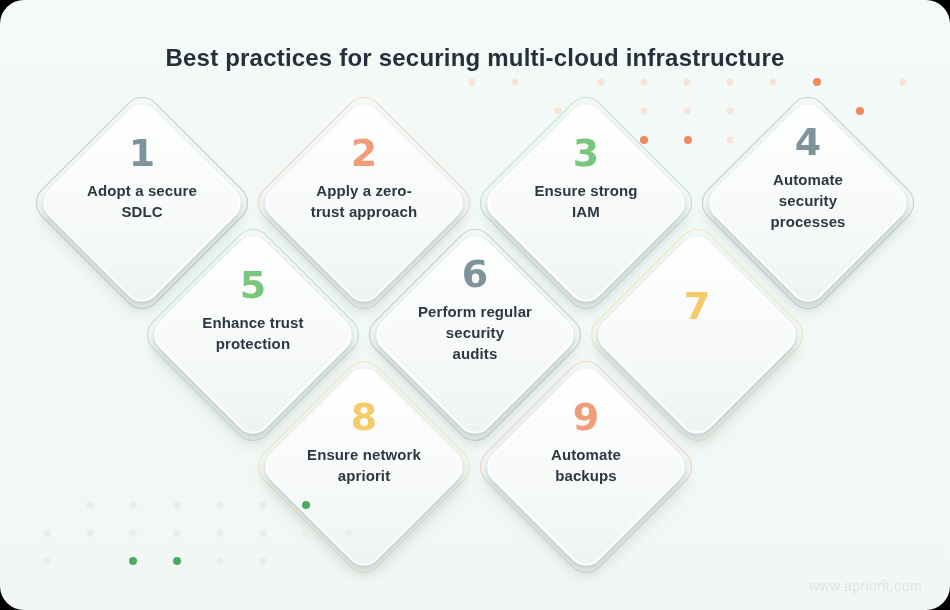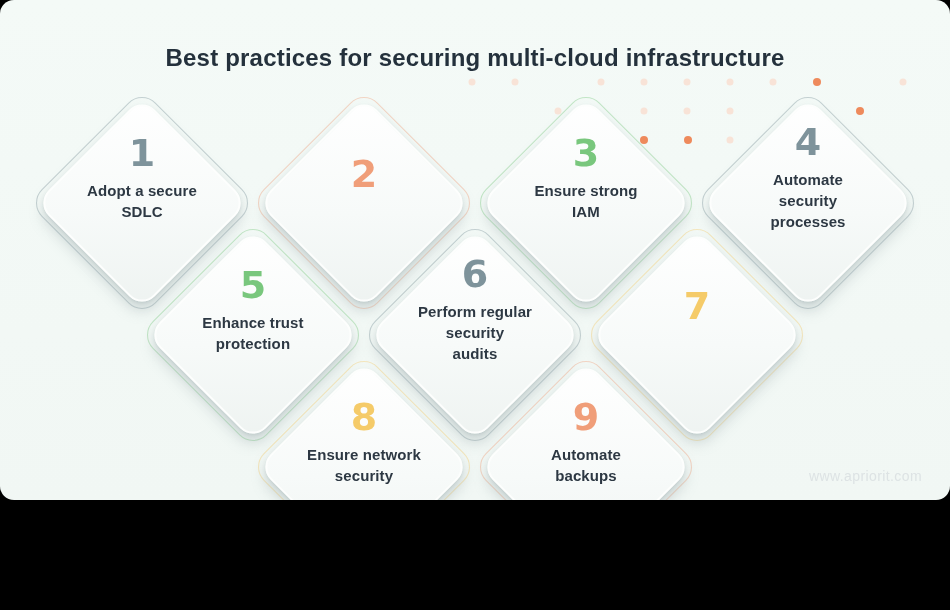--- a/index.html
+++ b/index.html
@@ -1,20 +1,20 @@
 <!DOCTYPE html>
 <html><head>
 <meta charset="utf-8">
 <style>
   html,body { margin:0; padding:0; background:#000; }
   body { width:950px; height:610px; overflow:hidden; }
 
   .canvas {
-    position:relative; width:950px; height:500px;
-    border-radius:14px; overflow:hidden;
+    position:relative; width:950px; height:610px;
+    border-radius:24px; overflow:hidden;
     background:linear-gradient(180deg,#f4faf7 0%,#f1f7f4 100%);
     font-family:"Liberation Sans",sans-serif;
   }
 
   .title {
     position:absolute; top:44px; left:0; width:100%;
     text-align:center; font-size:24px; font-weight:bold;
     color:#24313c; letter-spacing:.2px; margin:0;
   }
 
@@ -75,20 +75,22 @@
       <div class="label">Adopt a secure
 SDLC</div>
     </div>
   </div>
 
   <div class="diamond-wrap" style="left: 258px; top: 97px;">
     <div class="diamond-outline" style="border-color: rgba(240, 158, 121, 0.4);"></div>
     <div class="diamond"></div>
     <div class="diamond-content">
       <div class="num" style="color: rgb(240, 158, 121);">2</div>
+      <div class="label">Apply a zero-
+trust approach</div>
     </div>
   </div>
 
   <div class="diamond-wrap" style="left: 480px; top: 97px;">
     <div class="diamond-outline" style="border-color: rgba(121, 199, 125, 0.4);"></div>
     <div class="diamond"></div>
     <div class="diamond-content">
       <div class="num" style="color: rgb(121, 199, 125);">3</div>
       <div class="label">Ensure strong
 IAM</div>
@@ -134,21 +136,21 @@
       <div class="num" style="color: rgb(245, 203, 105);">7</div>
     </div>
   </div>
 
   <div class="diamond-wrap" style="left: 258px; top: 361px;">
     <div class="diamond-outline" style="border-color: rgba(245, 203, 105, 0.4);"></div>
     <div class="diamond"></div>
     <div class="diamond-content">
       <div class="num" style="color: rgb(245, 203, 105);">8</div>
       <div class="label">Ensure network
-security</div>
+apriorit</div>
     </div>
   </div>
 
   <div class="diamond-wrap" style="left: 480px; top: 361px;">
     <div class="diamond-outline" style="border-color: rgba(240, 158, 121, 0.4);"></div>
     <div class="diamond"></div>
     <div class="diamond-content">
       <div class="num" style="color: rgb(240, 158, 121);">9</div>
       <div class="label">Automate
 backups</div>

